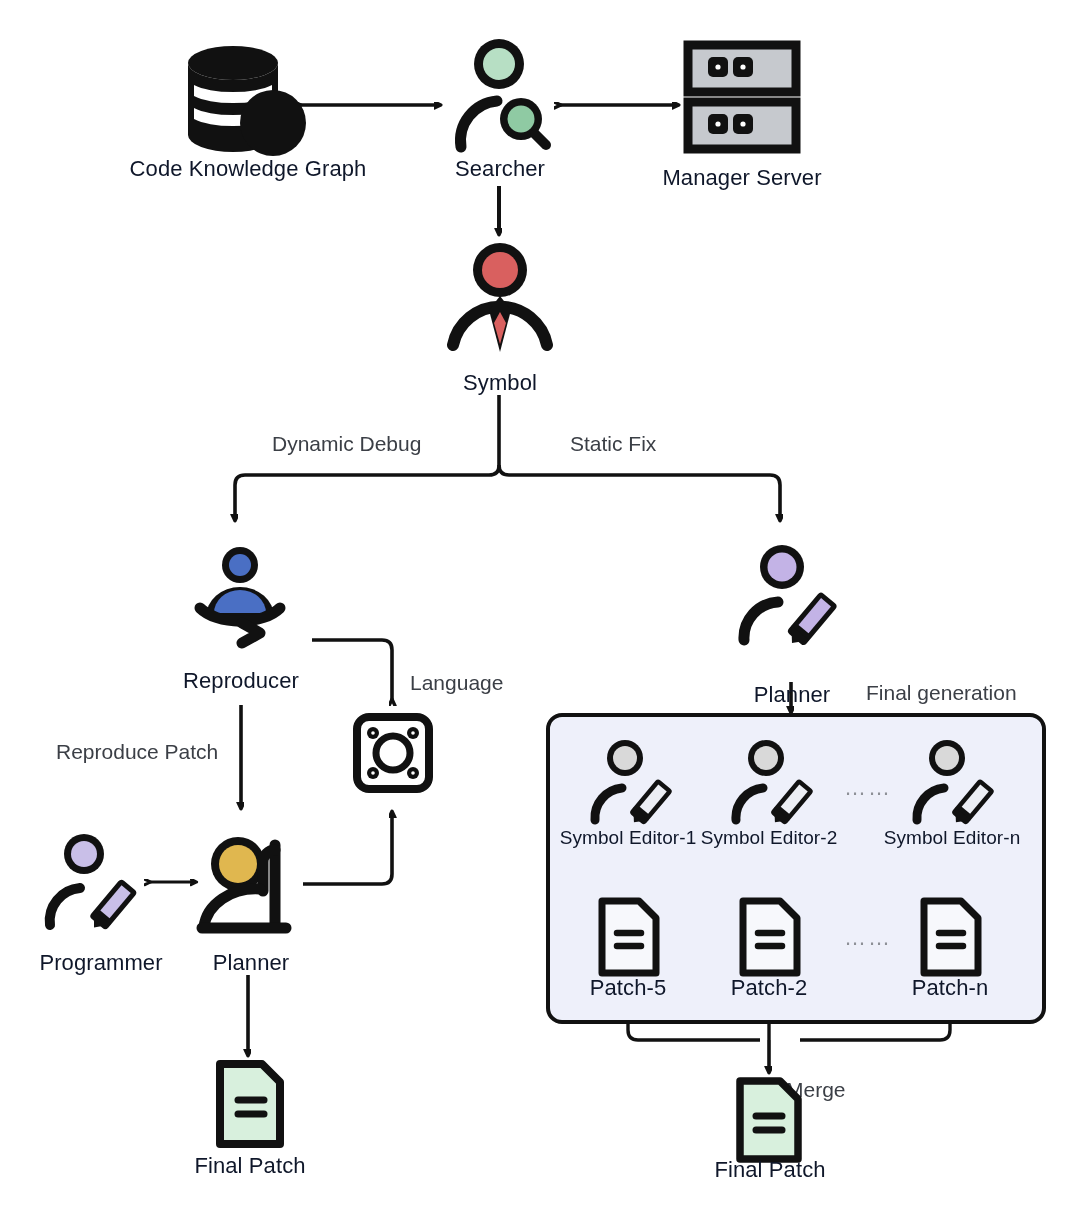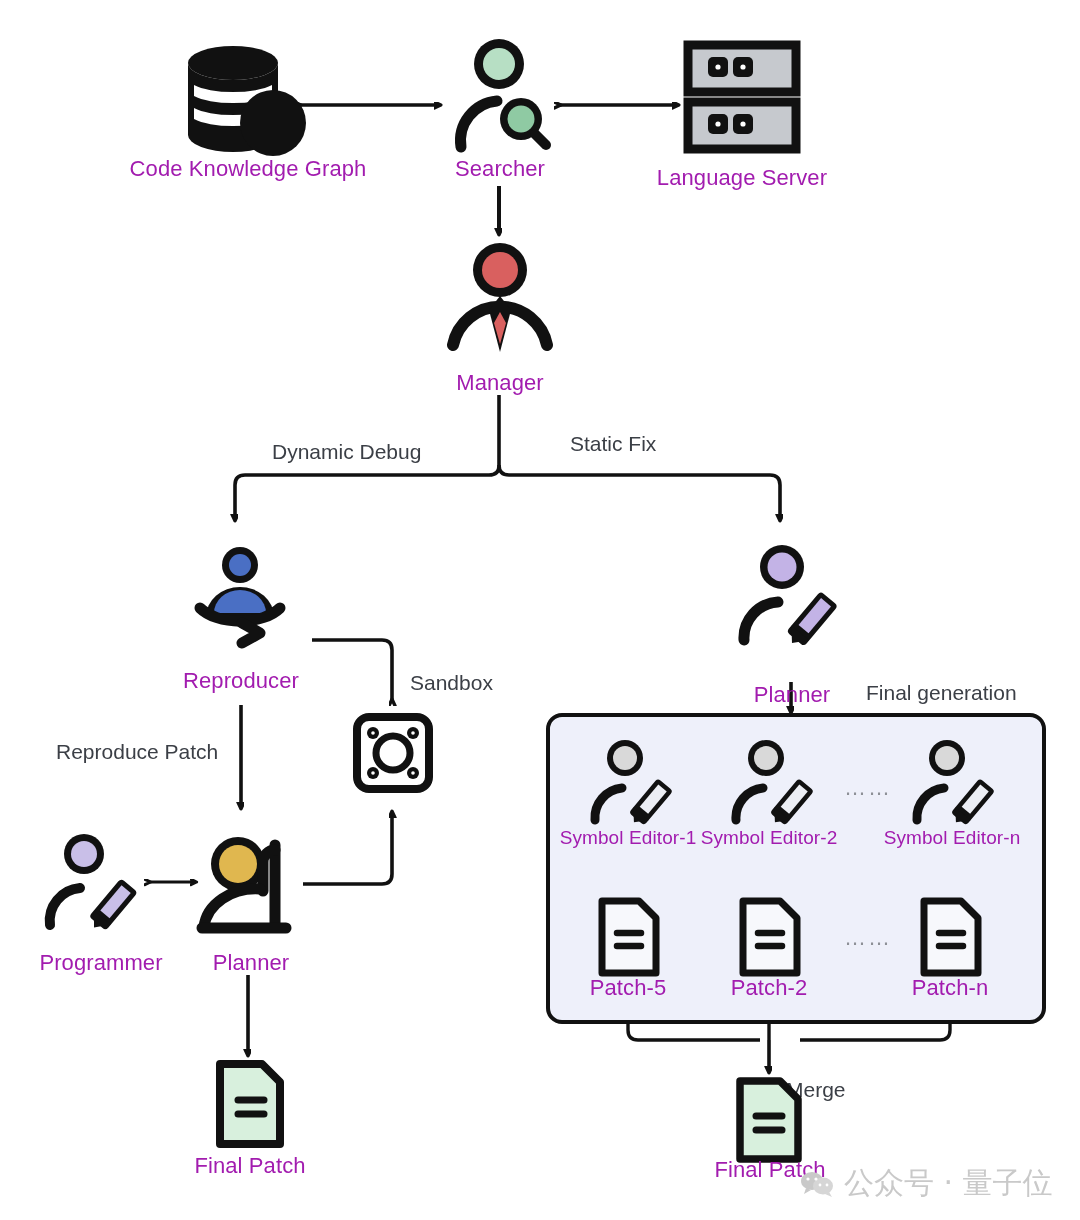--- a/index.html
+++ b/index.html
@@ -15,21 +15,21 @@
     overflow: hidden;
   }
   #stage {
     position: absolute;
     left: 0; top: 0;
     width: 1080px;
     height: 1220px;
   }
   .node-label {
     position: absolute;
-    color: #a21caf;
+    color: #0f172a;
     font-size: 22px;
     font-family: "Liberation Sans", "DejaVu Sans", sans-serif;
     white-space: nowrap;
     text-align: center;
     letter-spacing: 0.1px;
   }
   .edge-label {
     position: absolute;
     color: #3b3f46;
     font-size: 21px;
@@ -136,50 +136,50 @@
       <rect x="22" y="15" width="20" height="20" rx="5" fill="#111"></rect>
       <rect x="47" y="15" width="20" height="20" rx="5" fill="#111"></rect>
       <rect x="22" y="72" width="20" height="20" rx="5" fill="#111"></rect>
       <rect x="47" y="72" width="20" height="20" rx="5" fill="#111"></rect>
       <circle cx="32" cy="25" r="2.6" fill="#fff"></circle>
       <circle cx="57" cy="25" r="2.6" fill="#fff"></circle>
       <circle cx="32" cy="82" r="2.6" fill="#fff"></circle>
       <circle cx="57" cy="82" r="2.6" fill="#fff"></circle>
     </svg>
   </div>
-  <div class="node-label" style="left:642px; top:165px; width:200px;">Language Server</div>
+  <div class="node-label" style="left:642px; top:165px; width:200px;">Manager Server</div>
 
   <div class="icon-box" style="left:445px; top:240px;">
     <svg width="110" height="115" viewBox="0 0 110 115">
       <circle cx="55" cy="30" r="27" fill="#111"></circle>
       <circle cx="55" cy="30" r="18" fill="#d9605f"></circle>
       <path d="M8,105 A48,48 0 0 1 102,105" fill="none" stroke="#111" stroke-width="12" stroke-linecap="round"></path>
       <path d="M55,56 L44,70 L55,112 L66,70 Z" fill="#111"></path>
       <path d="M55,72 L49,83 L55,104 L61,83 Z" fill="#d9605f"></path>
     </svg>
   </div>
-  <div class="node-label" style="left:400px; top:370px; width:200px;">Manager</div>
-
-  <div class="edge-label" style="left:272px; top:432px;margin-top:8px;">Dynamic Debug</div>
+  <div class="node-label" style="left:400px; top:370px; width:200px;">Symbol</div>
+
+  <div class="edge-label" style="left:272px; top:432px;">Dynamic Debug</div>
   <div class="edge-label" style="left:570px; top:432px;">Static Fix</div>
 
   <div class="icon-box" style="left:180px; top:545px;">
     <svg width="120" height="110" viewBox="0 0 120 110">
       <circle cx="60" cy="20" r="18" fill="#111"></circle>
       <circle cx="60" cy="20" r="11" fill="#4a6fc4"></circle>
       <path d="M26,72 A34,30 0 0 1 94,72 Z" fill="#111"></path>
       <path d="M34,68 A26,23 0 0 1 86,68 Z" fill="#4a6fc4"></path>
       <path d="M20,63 A46,26 0 0 0 100,63" fill="none" stroke="#111" stroke-width="11" stroke-linecap="round"></path>
       <path d="M62,78 L80,88 L62,98" fill="none" stroke="#111" stroke-width="11" stroke-linecap="round" stroke-linejoin="round"></path>
     </svg>
   </div>
   <div class="node-label" style="left:141px; top:668px; width:200px;">Reproducer</div>
 
   <div class="edge-label" style="left:56px; top:740px;">Reproduce Patch</div>
-  <div class="edge-label" style="left:410px; top:671px;">Sandbox</div>
+  <div class="edge-label" style="left:410px; top:671px;">Language</div>
 
   <div class="icon-box" style="left:352px; top:712px;">
     <svg width="82" height="82" viewBox="0 0 82 82">
       <rect x="5" y="5" width="72" height="72" rx="12" fill="#fff" stroke="#111" stroke-width="8"></rect>
       <circle cx="41" cy="41" r="17" fill="none" stroke="#111" stroke-width="7"></circle>
       <circle cx="21" cy="21" r="6" fill="#111"></circle>
       <circle cx="61" cy="21" r="6" fill="#111"></circle>
       <circle cx="21" cy="61" r="6" fill="#111"></circle>
       <circle cx="61" cy="61" r="6" fill="#111"></circle>
       <circle cx="21" cy="21" r="1.8" fill="#fff"></circle>
@@ -320,29 +320,14 @@
 
   <div class="icon-box" style="left:733px; top:1076px;">
     <svg width="72" height="88" viewBox="0 0 72 88">
       <path d="M7,5 L47,5 L65,23 L65,83 L7,83 Z" fill="#d8f0dd" stroke="#111" stroke-width="7.5" stroke-linejoin="round"></path>
       <line x1="23" y1="40" x2="49" y2="40" stroke="#111" stroke-width="7" stroke-linecap="round"></line>
       <line x1="23" y1="54" x2="49" y2="54" stroke="#111" stroke-width="7" stroke-linecap="round"></line>
     </svg>
   </div>
   <div class="node-label" style="left:690px; top:1157px; width:160px;">Final Patch</div>
 
-  <div class="watermark" style="left:800px; top:1163px;">
-    <span style="display:inline-block;">
-      <svg width="34" height="28" viewBox="0 0 34 28">
-        <ellipse cx="12" cy="11" rx="11" ry="9" fill="#c9c9c9"></ellipse>
-        <path d="M6,18 L4,24 L11,20 Z" fill="#c9c9c9"></path>
-        <ellipse cx="23" cy="16" rx="10" ry="8.5" fill="#d6d6d6"></ellipse>
-        <path d="M29,22 L32,27 L25,24 Z" fill="#d6d6d6"></path>
-        <circle cx="8" cy="9" r="1.6" fill="#fff"></circle>
-        <circle cx="16" cy="9" r="1.6" fill="#fff"></circle>
-        <circle cx="20" cy="15" r="1.4" fill="#fff"></circle>
-        <circle cx="27" cy="15" r="1.4" fill="#fff"></circle>
-      </svg>
-    </span>
-    <span>公众号 · 量子位</span>
-  </div>
 
 </div>
 
 </body></html>

